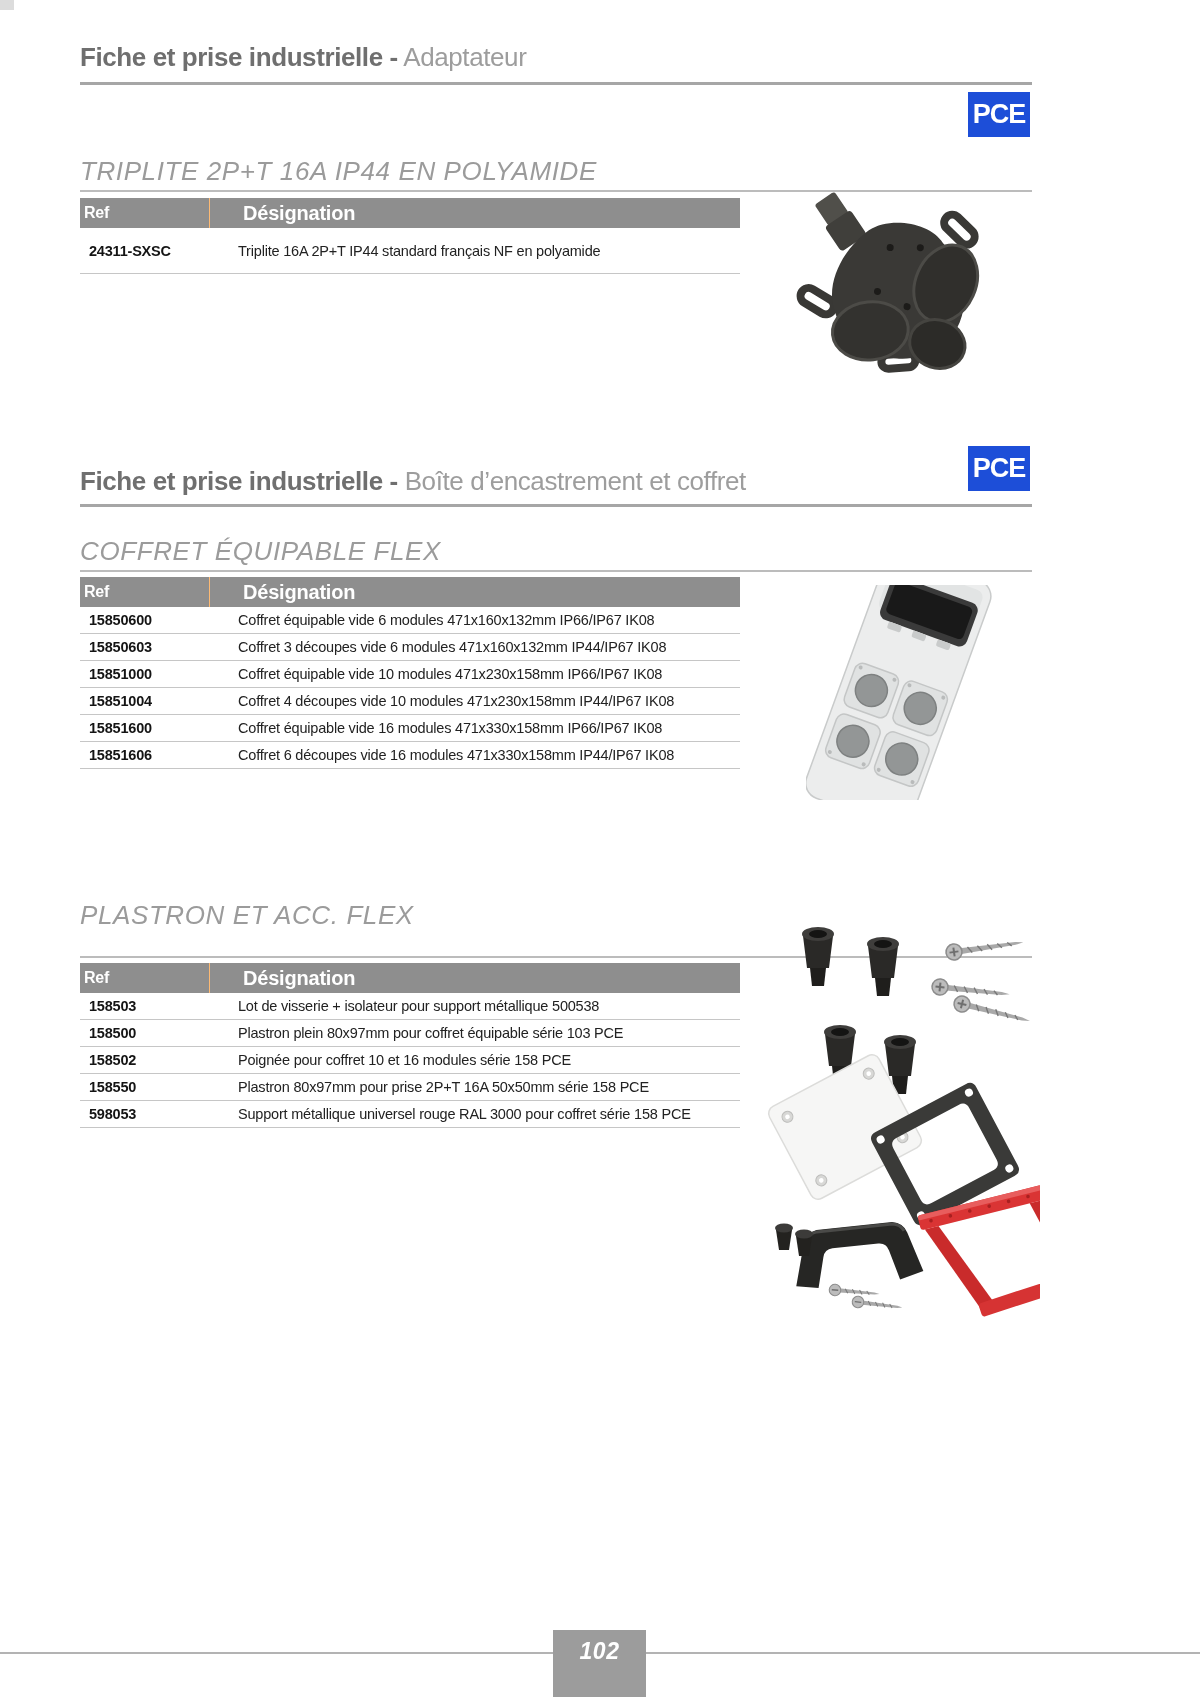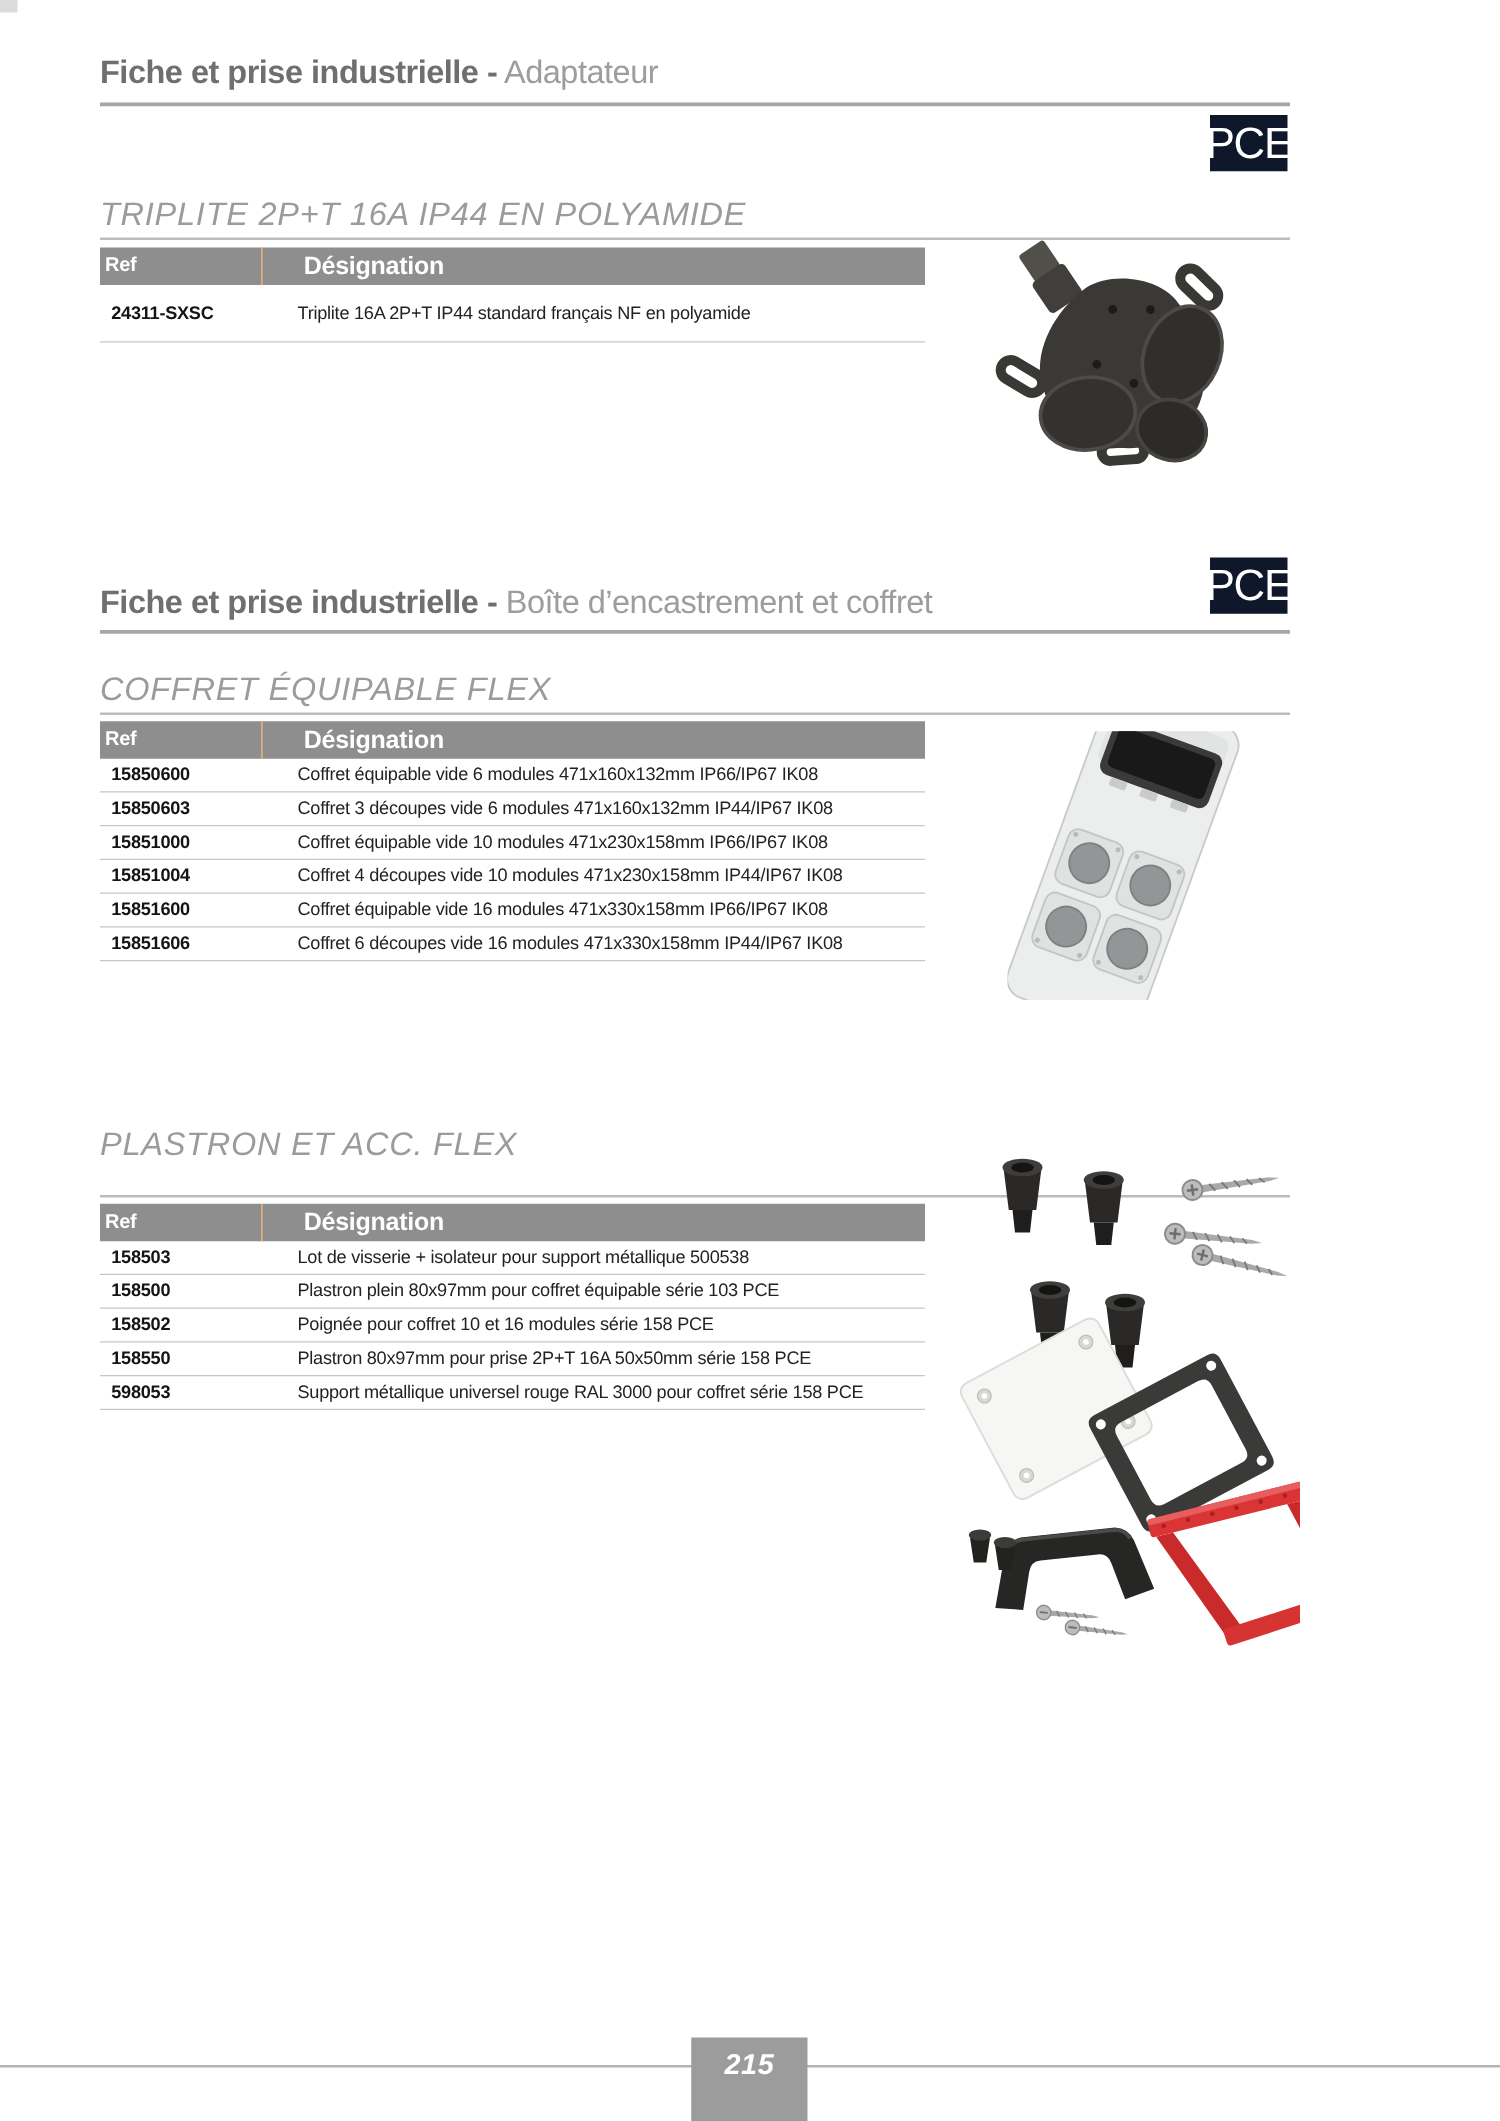--- a/index.html
+++ b/index.html
@@ -8,23 +8,23 @@
   .page { position:relative; width:1200px; height:1697px; background:#ffffff; overflow:hidden; }
 
   .corner-tab { position:absolute; left:0; top:0; width:14px; height:10px; background:#dcdcdc; }
 
   
   .cat-header { position:absolute; left:80px; width:952px; font-size:26px; letter-spacing:-0.4px; white-space:nowrap; }
   .cat-header .bold-part { font-weight:700; color:#6f6f6f; }
   .cat-header .light-part { font-weight:400; color:#9d9d9d; }
   .cat-rule { position:absolute; left:80px; width:952px; height:3px; background:#a6a6a6; }
 
-  .pce-logo { position:absolute; left:968px; width:62px; height:45px; background:#0f172a;
+  .pce-logo { position:absolute; left:968px; width:62px; height:45px; background:#1d4ed8;
               display:flex; align-items:center; justify-content:center;
-              color:#ffffff; font-weight:400; font-size:35px; letter-spacing:-1px; }
+              color:#ffffff; font-weight:700; font-size:27px; letter-spacing:-1px; }
 
   .sec-title { position:absolute; left:80px; font-size:26px; font-style:italic; font-weight:400;
                color:#9b9b9b; letter-spacing:0.6px; white-space:nowrap; }
   .sec-rule { position:absolute; left:80px; width:952px; height:2px; background:#bcbcbc; }
 
   
   .ptable { position:absolute; left:80px; width:660px; }
   .thead { display:flex; height:30px; background:#8e8e8e; }
   .th-ref { width:130px; border-right:1px solid #fdba74; display:flex; align-items:center;
             padding-left:4px; color:#ffffff; font-weight:700; font-size:16px; letter-spacing:-0.2px; }
@@ -352,16 +352,16 @@
           <circle cx="20" cy="-34" r="1.8"></circle>
         <circle cx="40" cy="-34" r="1.8"></circle>
           <circle cx="60" cy="-34" r="1.8"></circle>
       </g>
       <rect x="-14" y="54" width="116" height="14" rx="3" transform="rotate(-4 44 61)" fill="#d63333"></rect>
     </g>
   </svg>
 
   <div class="footer-rule"></div>
   <div class="page-num-box">
-    <span class="page-num">215</span>
+    <span class="page-num">102</span>
   </div>
 
 </div>
 
 </body></html>

